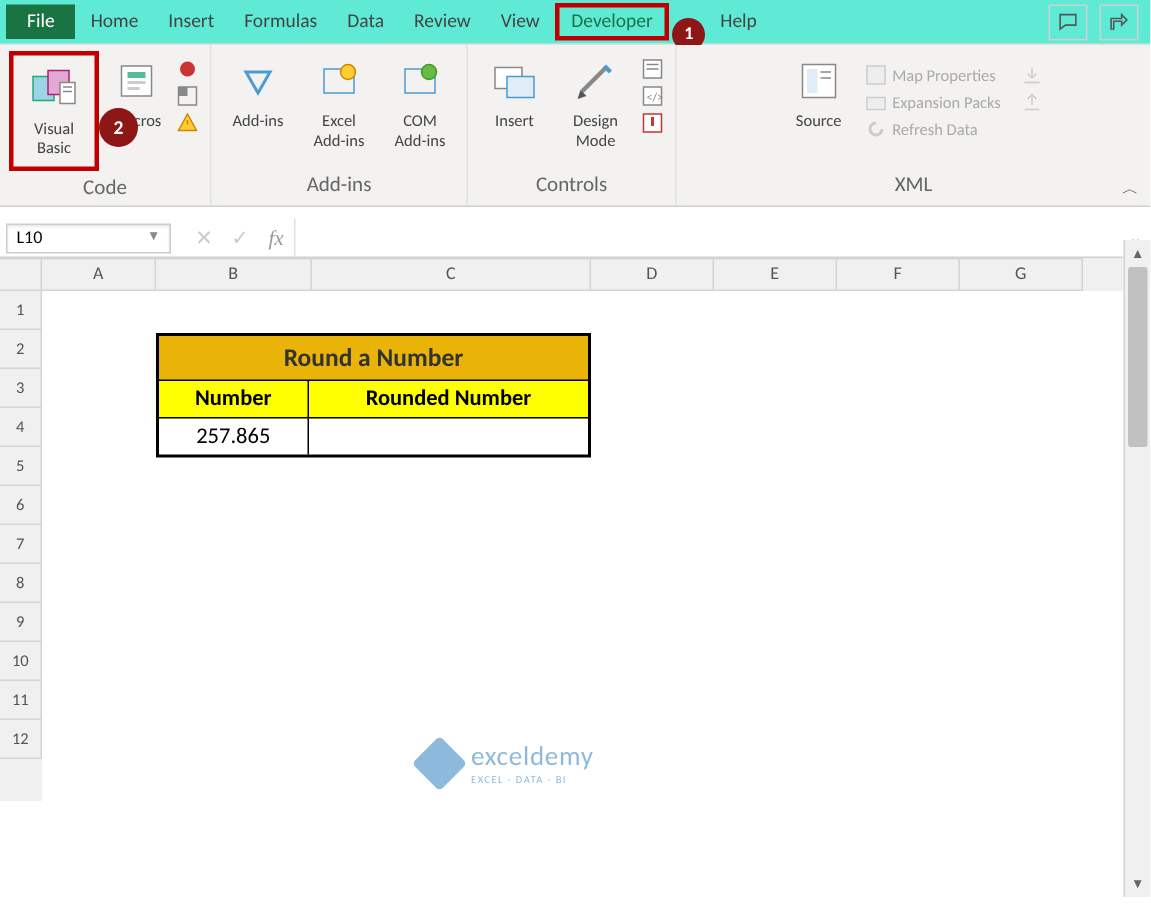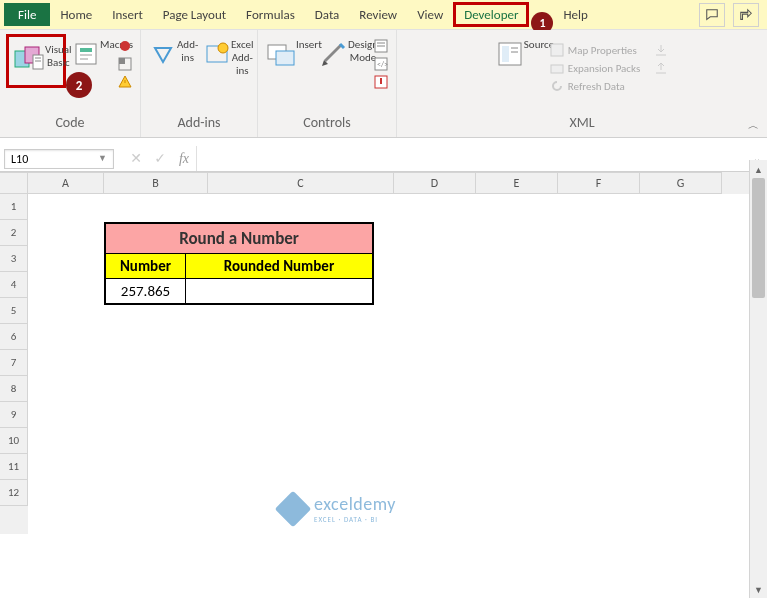--- a/index.html
+++ b/index.html
@@ -1,28 +1,28 @@
 <!DOCTYPE html>
 <html><head>
 <meta charset="utf-8">
 <style>
 *{box-sizing:border-box;margin:0;padding:0;font-family:"Segoe UI",Calibri,Arial,sans-serif}
 body{background:#fff;width:767px;height:616px;overflow:hidden;position:relative}
-.ribbon-tabs{display:flex;align-items:center;background:#fef9c3;height:30px;padding:0 4px;border-bottom:1px solid #e1e1e1}
+.ribbon-tabs{display:flex;align-items:center;background:#5eead4;height:30px;padding:0 4px;border-bottom:1px solid #e1e1e1}
 .tab{padding:4px 10px;font-size:13px;color:#444;cursor:pointer}
 .tab.dev{border:3px solid #c00000;color:#1a7343;font-weight:500;padding:2px 8px}
 .tab.file{background:#1a7343;color:#fff;padding:4px 14px}
 .callout{display:inline-flex;width:22px;height:22px;border-radius:50%;background:#8d1616;color:#fff;align-items:center;justify-content:center;font-size:12px;font-weight:bold;margin-left:2px;position:relative;top:8px}
 .spacer{flex:1}
 .qa{width:26px;height:24px;border:1px solid #d0d0d0;margin:0 4px;display:flex;align-items:center;justify-content:center;font-size:13px;color:#555}
 .ribbon{display:flex;background:#f3f2f1;height:108px;border-bottom:1px solid #d0d0d0;position:relative}
 .group{display:flex;flex-direction:column;align-items:center;padding:4px 6px;border-right:1px solid #e1e1e1}
 .group-body{display:flex;flex:1;align-items:flex-start;gap:4px}
 .group-label{font-size:14px;color:#666;padding:2px 0}
-.big-btn{display:flex;width:50px;padding:4px 2px;font-size:11px;color:#444;text-align:center;line-height:1.2;cursor:pointer}
+.big-btn{display:flex;flex-direction:column;align-items:center;width:50px;padding:4px 2px;font-size:11px;color:#444;text-align:center;line-height:1.2;cursor:pointer}
 .big-btn .icn{width:32px;height:32px;margin-bottom:4px;display:flex;align-items:center;justify-content:center}
 .vb-highlight{border:3px solid #c00000;padding:2px}
 .callout2{position:absolute;left:66px;top:42px;width:26px;height:26px;border-radius:50%;background:#8d1616;color:#fff;display:flex;align-items:center;justify-content:center;font-size:13px;font-weight:bold;z-index:5}
 .small-stack{display:flex;flex-direction:column;gap:2px;padding-top:4px}
 .small-btn{display:flex;align-items:center;font-size:11px;color:#444;gap:4px;padding:1px 2px}
 .small-btn.dis{color:#aaa}
 .collapse{position:absolute;right:8px;bottom:4px;font-size:11px;color:#666;cursor:pointer}
 .namebox-row{display:flex;align-items:center;height:26px;border-bottom:1px solid #d0d0d0;background:#fff;margin-top:8px}
 .namebox{width:110px;border:1px solid #ccc;margin:0 10px 0 4px;padding:2px 6px;font-size:12px;display:flex;justify-content:space-between;align-items:flex-start;box-shadow:inset 0 1px 2px rgba(0,0,0,.1)}
 .fx-btn{width:24px;text-align:center;color:#999;font-size:14px}
@@ -30,43 +30,42 @@
 .fbar-exp{width:20px;text-align:center;color:#888;font-size:10px}
 .sheet{position:relative;display:flex}
 .rowhdrs{width:28px;background:#f0f0f0}
 .rowhdr{height:26px;border-bottom:1px solid #d4d4d4;border-right:1px solid #d4d4d4;font-size:11px;color:#555;display:flex;align-items:center;justify-content:center}
 .rowhdr.first{height:22px;border-top:1px solid #d4d4d4}
 .colhdrs{display:flex;height:22px;background:#f0f0f0}
 .colhdr{border-right:1px solid #d4d4d4;border-bottom:1px solid #d4d4d4;border-top:1px solid #d4d4d4;font-size:12px;color:#555;display:flex;align-items:center;justify-content:center}
 .gridarea{flex:1}
 .gridbody{position:relative;height:340px}
 .data-table{position:absolute;left:76px;top:28px;border:2px solid #000}
-.dt-title{background:#fca5a5;text-align:center;font-weight:bold;font-size:17px;color:#333;padding:4px;border-bottom:1px solid #000}
+.dt-title{background:#eab308;text-align:center;font-weight:bold;font-size:17px;color:#333;padding:4px;border-bottom:1px solid #000}
 .dt-row{display:flex}
 .dt-cell{padding:3px 8px;text-align:center;font-size:15px}
 .dt-hdr{background:#ffff00;font-weight:bold;border-bottom:1px solid #000}
-.dt-cell.c1{width:80px;border-right:1px solid #000}
+.dt-cell.c1{width:100px;border-right:1px solid #000}
 .dt-cell.c2{width:186px}
 .vscroll{position:absolute;right:0;top:160px;width:18px;bottom:18px;background:#f0f0f0;border-left:1px solid #d4d4d4}
 .vscroll .arr{height:18px;display:flex;align-items:center;justify-content:center;font-size:9px;color:#666}
 .vscroll .thumb{position:absolute;top:18px;left:2px;right:2px;height:120px;background:#c1c1c1;border-radius:2px}
 .watermark{position:absolute;left:280px;top:493px;display:flex;align-items:center;gap:8px;opacity:.85}
 .wm-icon{width:26px;height:26px;background:#7aaed6;transform:rotate(45deg);border-radius:3px}
 .wm-text{font-size:18px;color:#7aaed6;letter-spacing:.5px}
 .wm-sub{font-size:7px;color:#7aaed6;letter-spacing:1px}
 svg{display:block}
 </style>
 </head>
 <body>
 
 <div class="ribbon-tabs">
   <div class="tab file">File</div>
   <div class="tab">Home</div>
   <div class="tab">Insert</div>
-  <div class="tab">Page Layout</div>
   <div class="tab">Formulas</div>
   <div class="tab">Data</div>
   <div class="tab">Review</div>
   <div class="tab">View</div>
   <div class="tab dev">Developer</div>
   <div class="callout">1</div>
   <div class="tab">Help</div>
   <div class="spacer"></div>
   <div class="qa">
       <svg width="14" height="14" viewBox="0 0 16 16">
@@ -149,20 +148,29 @@
         <span>Add-ins</span>
       </div>
       <div class="big-btn">
         <span class="icn">
             <svg width="28" height="28">
               <rect x="4" y="6" width="20" height="16" fill="none" stroke="#4a9bd4"></rect>
               <circle cx="20" cy="8" r="5" fill="#fc3" stroke="#c80"></circle>
             </svg>
           </span>
         <span>Excel Add-ins</span>
+      </div>
+      <div class="big-btn">
+        <span class="icn">
+            <svg width="28" height="28">
+              <rect x="4" y="6" width="20" height="16" fill="none" stroke="#4a9bd4"></rect>
+              <circle cx="20" cy="8" r="5" fill="#6b4" stroke="#492"></circle>
+            </svg>
+          </span>
+        <span>COM Add-ins</span>
       </div>
     </div>
     <div class="group-label">Add-ins</div>
   </div>
 
   <div class="group">
     <div class="group-body">
       <div class="big-btn">
         <span class="icn">
             <svg width="30" height="26">

